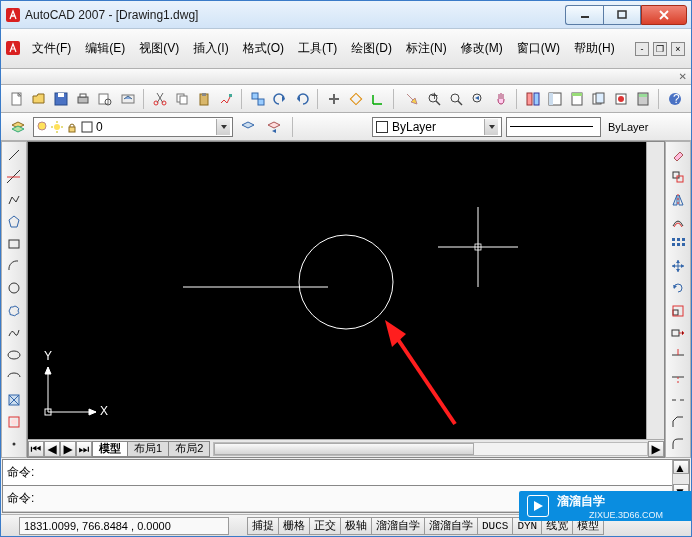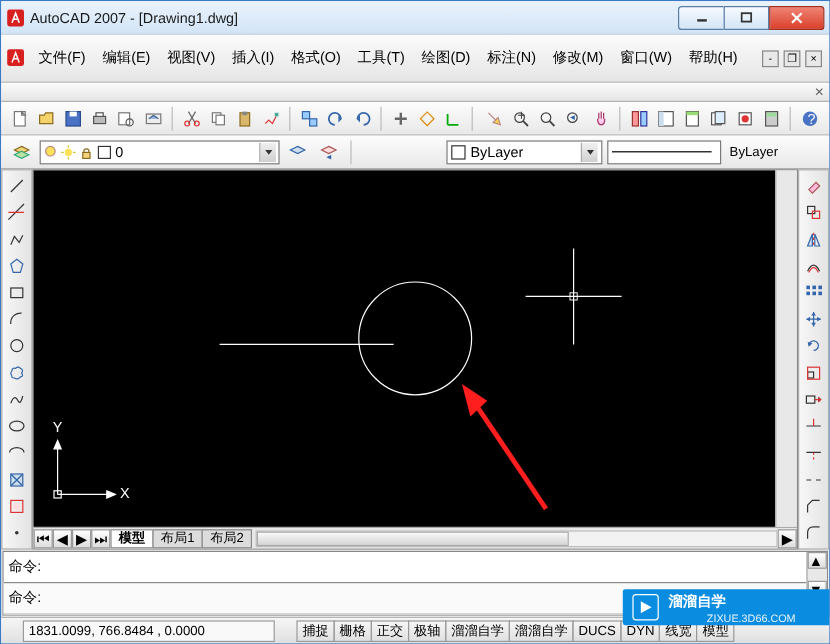--- a/index.html
+++ b/index.html
@@ -68,21 +68,21 @@
 .cmd-lines{flex:1;display:flex;flex-direction:column;}
 .cmdline{flex:1;border-bottom:1px solid #ccc;padding:2px 4px;font-family:SimSun,monospace;display:flex;align-items:center;}
 .cmdline:last-child{border-top:1px solid #888;background:#fafafa;}
 .cmdline:first-child{border-bottom:none}
 .cmd-scroll{width:17px;background:#e8e8e8;border-left:1px solid #aaa;display:flex;flex-direction:column;}
 .cmd-scroll .sbtn{height:14px;border:1px solid #999;background:linear-gradient(#fff,#ddd);margin:0;}
 
 
 .statusbar{height:22px;background:linear-gradient(#f5f5f5,#e0e0e0);border-top:1px solid #b5b5b5;display:flex;align-items:center;}
 .coord{width:210px;height:18px;border:1px solid #9a9a9a;background:#f9f9f9;padding:0 4px;display:flex;align-items:center;font-size:11px;margin:0 18px;}
-.stbtn{height:18px;padding:0 4px;border:1px solid #9a9a9a;background:linear-gradient(#f6f6f6,#e0e0e0);display:flex;align-items:center;font-size:11px;margin-right:-1px;}
+.stbtn{height:18px;padding:0 4px;border:1px solid #9a9a9a;background:linear-gradient(#f6f6f6,#e0e0e0);display:flex;align-items:center;font-size:11px;margin-right:-1px;font-family:Liberation Mono, monospace;}
 
 
 .watermark{position:absolute;right:0;bottom:15px;width:172px;height:30px;background:#0a8de0;color:#ffffff;font-size:14px;font-weight:bold;display:flex;align-items:center;padding:0 8px;gap:8px;border-radius:2px 0 0 2px;}
 .watermark .logo{width:22px;height:22px;border:1.5px solid #fff;border-radius:3px;display:flex;align-items:center;justify-content:center;}
 .watermark .sub{font-size:9px;font-weight:normal;opacity:0.9;margin-left:32px;}
 
 
 .ic{width:16px;height:16px;}
 </style>
 </head>

